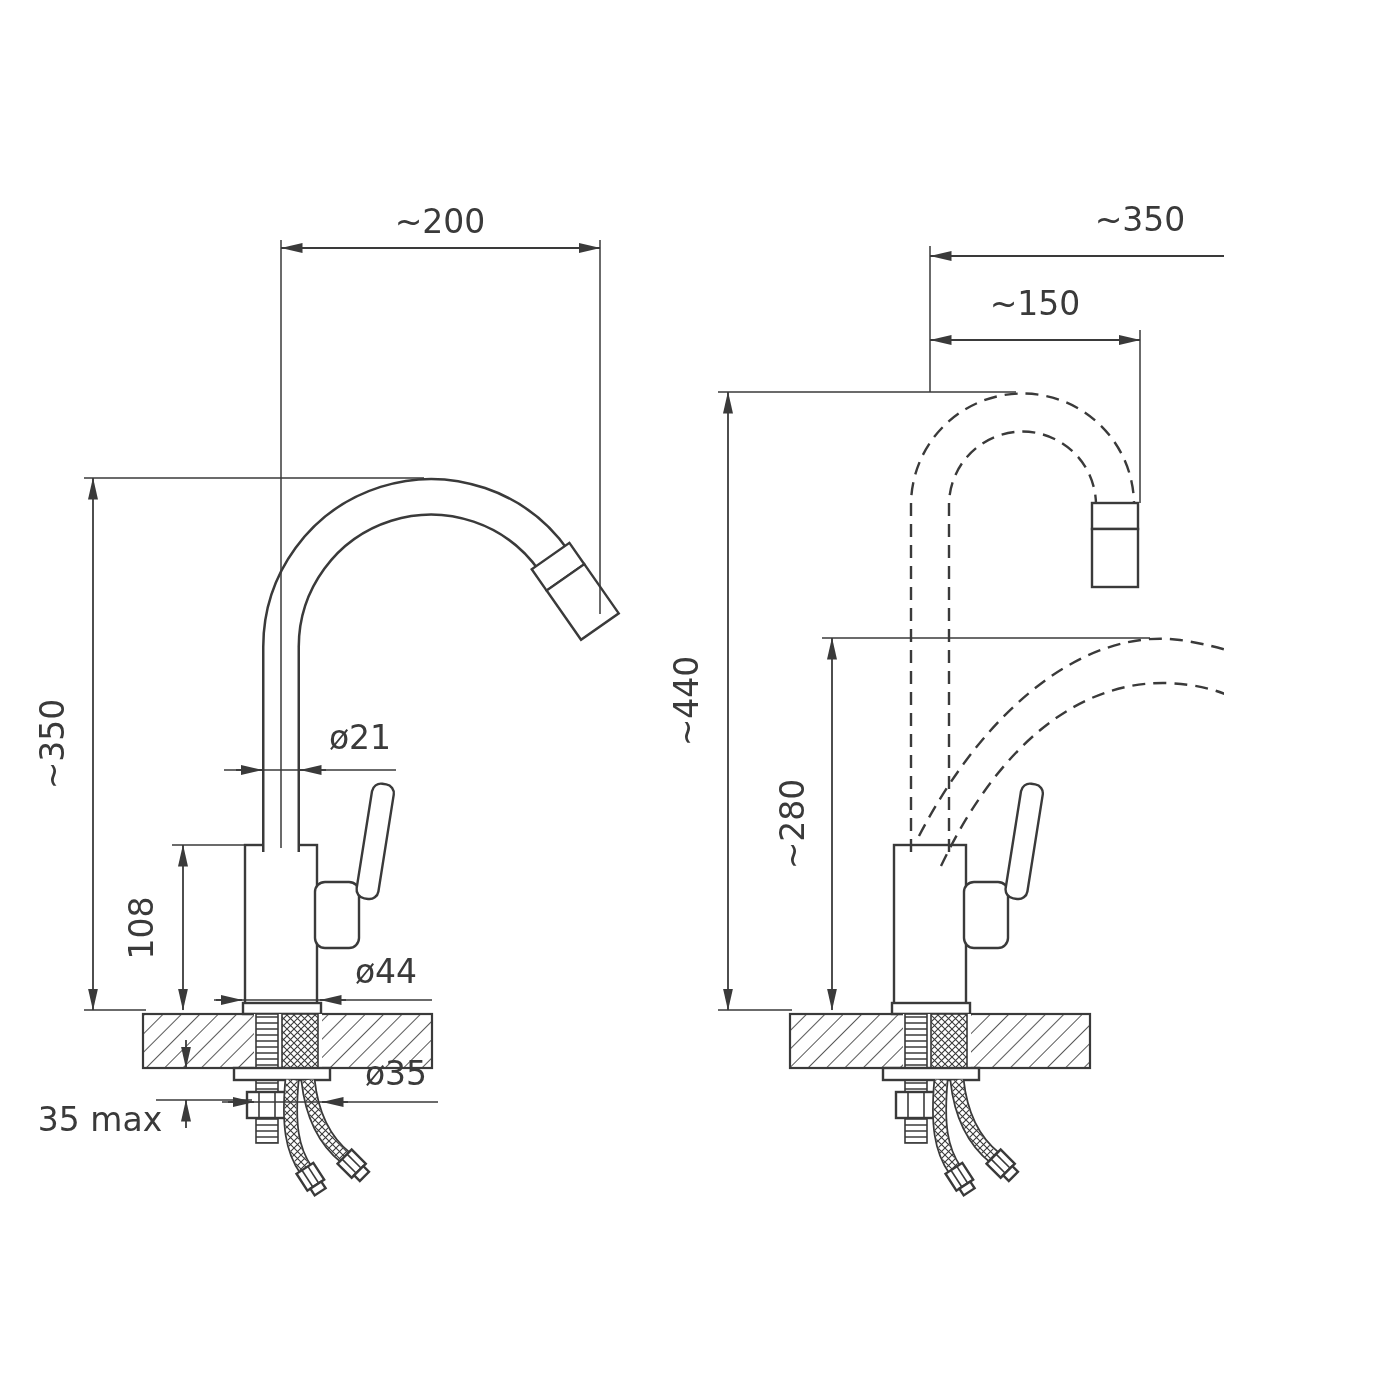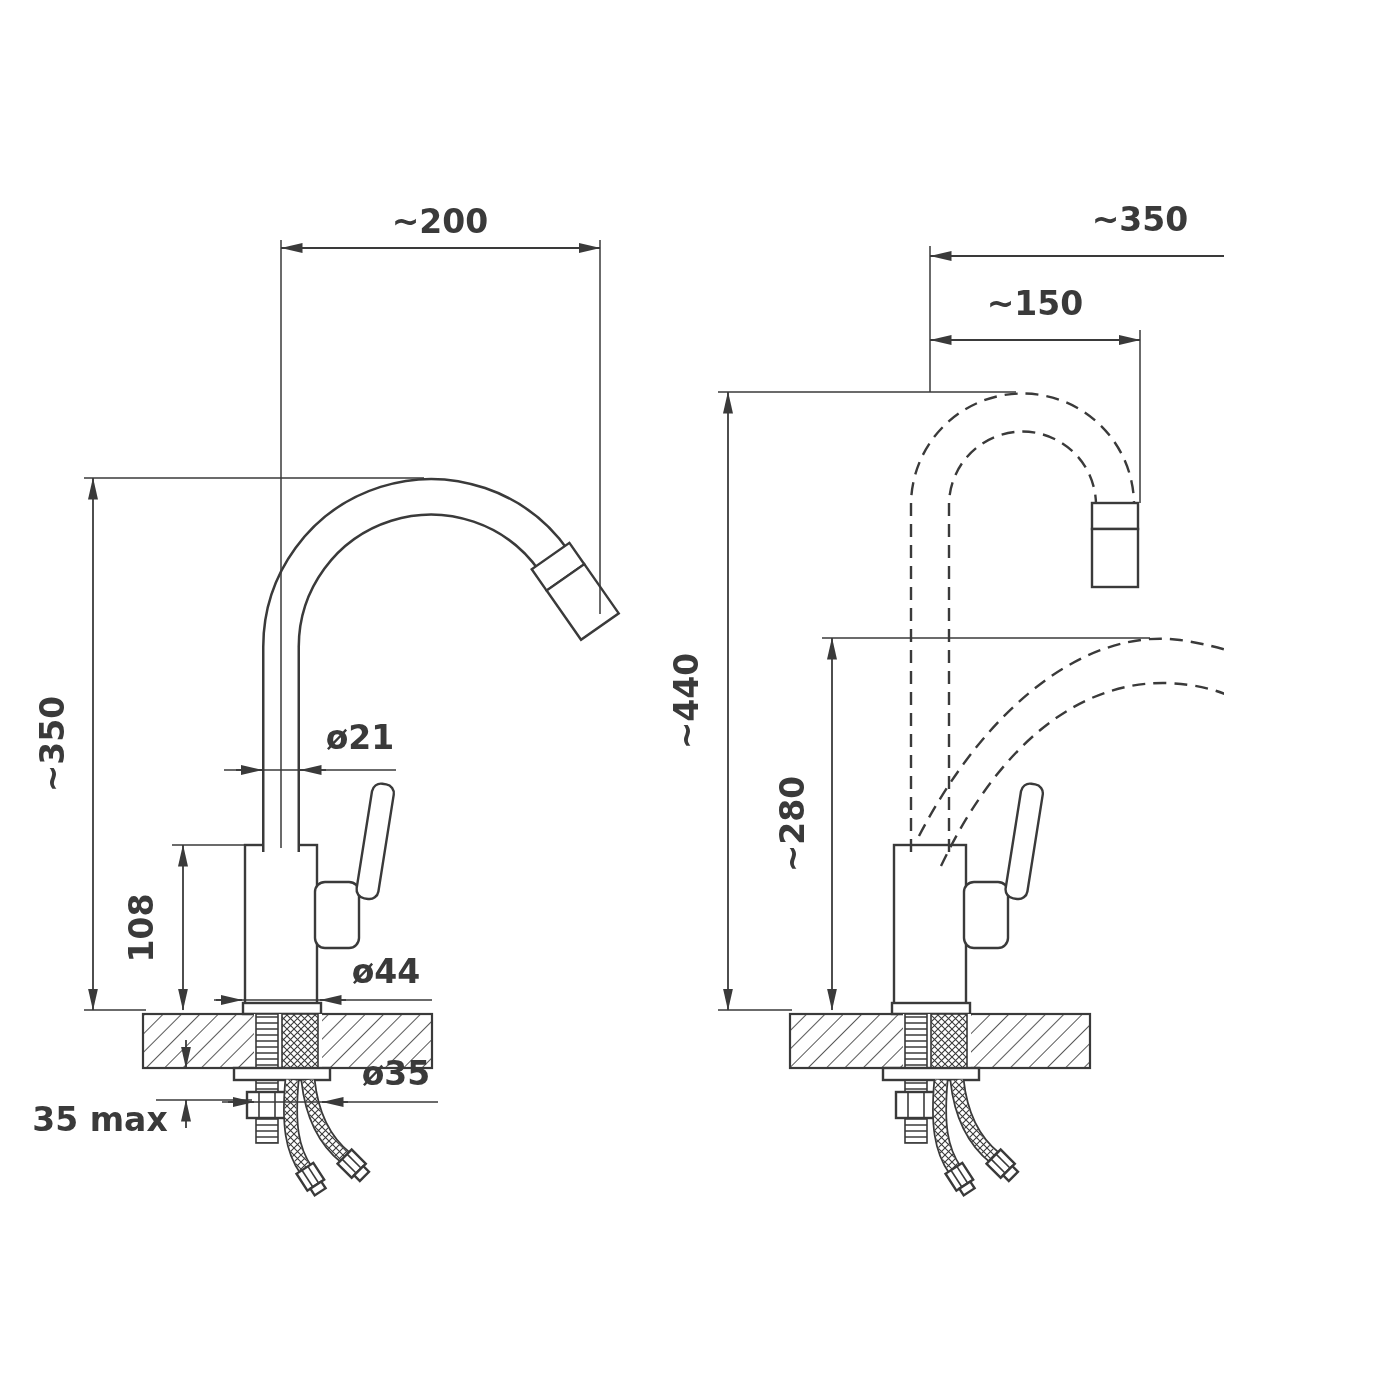--- a/index.html
+++ b/index.html
@@ -1,16 +1,16 @@
 <!DOCTYPE html>
 <html><head>
 <meta charset="utf-8">
 <style>
   html,body{margin:0;padding:0;background:#ffffff;}
-  .canvas{width:1224px;height:1400px;background:#ffffff;position:relative;overflow:hidden;font-weight:bold;}
+  .canvas{width:1224px;height:1400px;background:#ffffff;position:relative;overflow:hidden;}
   svg{display:block;}
   text{font-family:"DejaVu Sans", sans-serif;font-size:33px;fill:#3a3a3a;}
   .outline{fill:#ffffff;stroke:#3a3a3a;stroke-width:2.4;}
   .thick-dark{fill:none;stroke:#3a3a3a;stroke-width:38;}
   .thick-white{fill:none;stroke:#ffffff;stroke-width:33;}
   .dash{fill:none;stroke:#3a3a3a;stroke-width:2.4;stroke-dasharray:13 8;}
   .dim{stroke:#3a3a3a;stroke-width:1.8;fill:none;}
   .ext{stroke:#3a3a3a;stroke-width:1.5;fill:none;}
   .facet{stroke:#3a3a3a;stroke-width:1.6;}
   .hoseA{fill:none;stroke:#3a3a3a;stroke-width:15;}

